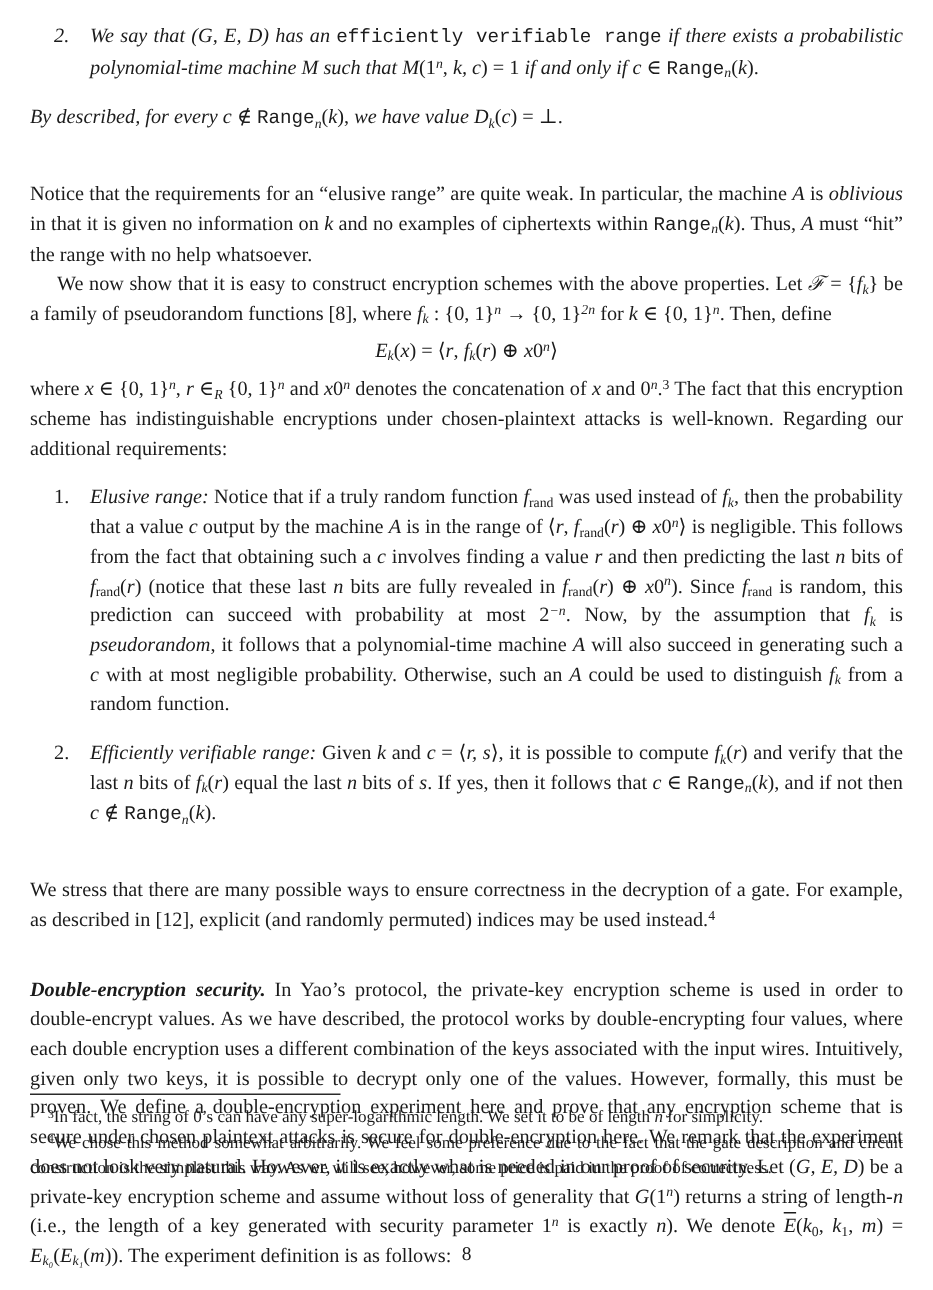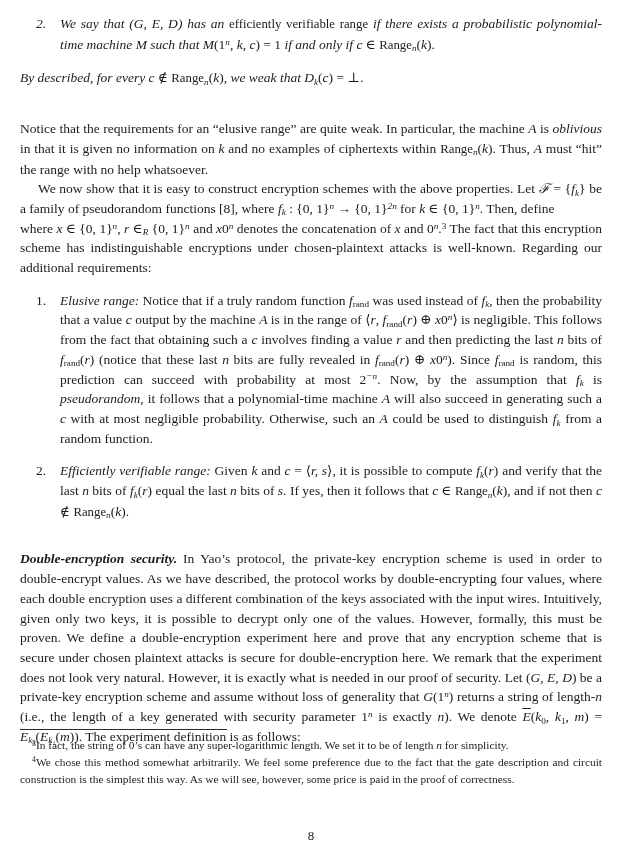--- a/index.html
+++ b/index.html
@@ -22,21 +22,21 @@
   .indent { text-indent: 18px; }
   .list-item { position: relative; padding-left: 40px; }
   .list-item .marker { position: absolute; left: 16px; top: 0; }
   .def-item { margin-bottom: 13px; }
   .def-item .marker, .def-item-body-italic { font-style: italic; }
   .req-item { margin-top: 13px; }
   .equation { text-align: center; margin: 5px 0 6px 0; }
   .heading-para { margin-top: 27px; }
   .r-i { font-style: italic; }
   .r-b { font-weight: 700; margin-right: 6px; font-style: italic; }
-  .r-sf { font-family: Liberation Serif, serif; font-size: 0.95em; font-style: normal; }
+  .r-sf { font-family: Liberation Mono, monospace; font-size: 0.95em; font-style: normal; }
   .r-sub { font-size: 0.68em; line-height: 0; position: relative; top: 0.28em; }
   .r-sup { font-size: 0.68em; line-height: 0; position: relative; top: -0.45em; }
   .r-ol { text-decoration: overline; }
   .footnote-area { position: absolute; left: 20px; right: 20px; top: 729px; }
   .footnote-rule { width: 207px; border-top: 1.5px solid #2a2a2a; margin-bottom: 7px; }
   .footnote {
     font-size: 11.4px; line-height: 16.9px;
     text-align: justify; text-indent: 12px; margin: 0;
   }
   .page-number {
@@ -48,39 +48,41 @@
 <body>
 
 <div class="page">
   <div class="content">
 
     <div class="list-item def-item">
       <span class="marker">2.</span>
       <span class="li-body"><span class="r-i">We say that (</span><span class="r-i">G, E, D</span><span class="r-i">) has an </span><span class="r-sf">efficiently verifiable range</span><span class="r-i"> if there exists a probabilistic polynomial-time machine </span><span class="r-i">M</span><span class="r-i"> such that </span><span class="r-i">M</span><span>(1</span><span class="r-i r-sup">n</span><span>, </span><span class="r-i">k, c</span><span>) = 1 </span><span class="r-i">if and only if </span><span class="r-i">c</span><span> ∈ </span><span class="r-sf">Range</span><span class="r-i r-sub">n</span><span>(</span><span class="r-i">k</span><span>).</span></span>
     </div>
 
-    <p class="para"><span class="r-i">By described, for every </span><span class="r-i">c</span><span> ∉ </span><span class="r-sf">Range</span><span class="r-i r-sub">n</span><span>(</span><span class="r-i">k</span><span>), </span><span class="r-i">we weak that </span><span class="r-i">D</span><span class="r-i r-sub">k</span><span>(</span><span class="r-i">c</span><span>) = ⊥.</span></p>
+    <p class="para"><span class="r-i">By described, for every </span><span class="r-i">c</span><span> ∉ </span><span class="r-sf">Range</span><span class="r-i r-sub">n</span><span>(</span><span class="r-i">k</span><span>), </span><span class="r-i">we have value </span><span class="r-i">D</span><span class="r-i r-sub">k</span><span>(</span><span class="r-i">c</span><span>) = ⊥.</span></p>
 
     <p class="para sp-above"><span>Notice that the requirements for an “elusive range” are quite weak. In particular, the machine </span><span class="r-i">A</span><span> is </span><span class="r-i">oblivious</span><span> in that it is given no information on </span><span class="r-i">k</span><span> and no examples of ciphertexts within </span><span class="r-sf">Range</span><span class="r-i r-sub">n</span><span>(</span><span class="r-i">k</span><span>). Thus, </span><span class="r-i">A</span><span> must “hit” the range with no help whatsoever.</span></p>
 
     <p class="para indent"><span>We now show that it is easy to construct encryption schemes with the above properties. Let </span><span class="r-i">ℱ</span><span> = {</span><span class="r-i">f</span><span class="r-i r-sub">k</span><span>} be a family of pseudorandom functions [8], where </span><span class="r-i">f</span><span class="r-i r-sub">k</span><span> : {0, 1}</span><span class="r-i r-sup">n</span><span> → {0, 1}</span><span class="r-i r-sup">2n</span><span> for </span><span class="r-i">k</span><span> ∈ {0, 1}</span><span class="r-i r-sup">n</span><span>. Then, define</span></p>
 
+    <div class="equation"><span class="r-i">E</span><span class="r-i r-sub">k</span><span>(</span><span class="r-i">x</span><span>) = ⟨</span><span class="r-i">r</span><span>, </span><span class="r-i">f</span><span class="r-i r-sub">k</span><span>(</span><span class="r-i">r</span><span>) ⊕ </span><span class="r-i">x</span><span>0</span><span class="r-i r-sup">n</span><span>⟩</span></div>
 
     <p class="para"><span>where </span><span class="r-i">x</span><span> ∈ {0, 1}</span><span class="r-i r-sup">n</span><span>, </span><span class="r-i">r</span><span> ∈</span><span class="r-i r-sub">R</span><span> {0, 1}</span><span class="r-i r-sup">n</span><span> and </span><span class="r-i">x</span><span>0</span><span class="r-i r-sup">n</span><span> denotes the concatenation of </span><span class="r-i">x</span><span> and 0</span><span class="r-i r-sup">n</span><span>.</span><span class="r-sup">3</span><span> The fact that this encryption scheme has indistinguishable encryptions under chosen-plaintext attacks is well-known. Regarding our additional requirements:</span></p>
 
     <div class="list-item req-item">
       <span class="marker">1.</span>
       <span class="li-body"><span class="r-i">Elusive range:</span><span> Notice that if a truly random function </span><span class="r-i">f</span><span class="r-sub">rand</span><span> was used instead of </span><span class="r-i">f</span><span class="r-i r-sub">k</span><span>, then the probability that a value </span><span class="r-i">c</span><span> output by the machine </span><span class="r-i">A</span><span> is in the range of ⟨</span><span class="r-i">r</span><span>, </span><span class="r-i">f</span><span class="r-sub">rand</span><span>(</span><span class="r-i">r</span><span>) ⊕ </span><span class="r-i">x</span><span>0</span><span class="r-i r-sup">n</span><span>⟩ is negligible. This follows from the fact that obtaining such a </span><span class="r-i">c</span><span> involves finding a value </span><span class="r-i">r</span><span> and then predicting the last </span><span class="r-i">n</span><span> bits of </span><span class="r-i">f</span><span class="r-sub">rand</span><span>(</span><span class="r-i">r</span><span>) (notice that these last </span><span class="r-i">n</span><span> bits are fully revealed in </span><span class="r-i">f</span><span class="r-sub">rand</span><span>(</span><span class="r-i">r</span><span>) ⊕ </span><span class="r-i">x</span><span>0</span><span class="r-i r-sup">n</span><span>). Since </span><span class="r-i">f</span><span class="r-sub">rand</span><span> is random, this prediction can succeed with probability at most 2</span><span class="r-i r-sup">−n</span><span>. Now, by the assumption that </span><span class="r-i">f</span><span class="r-i r-sub">k</span><span> is </span><span class="r-i">pseudorandom</span><span>, it follows that a polynomial-time machine </span><span class="r-i">A</span><span> will also succeed in generating such a </span><span class="r-i">c</span><span> with at most negligible probability. Otherwise, such an </span><span class="r-i">A</span><span> could be used to distinguish </span><span class="r-i">f</span><span class="r-i r-sub">k</span><span> from a random function.</span></span>
     </div>
 
     <div class="list-item req-item">
       <span class="marker">2.</span>
       <span class="li-body"><span class="r-i">Efficiently verifiable range:</span><span> Given </span><span class="r-i">k</span><span> and </span><span class="r-i">c</span><span> = ⟨</span><span class="r-i">r, s</span><span>⟩, it is possible to compute </span><span class="r-i">f</span><span class="r-i r-sub">k</span><span>(</span><span class="r-i">r</span><span>) and verify that the last </span><span class="r-i">n</span><span> bits of </span><span class="r-i">f</span><span class="r-i r-sub">k</span><span>(</span><span class="r-i">r</span><span>) equal the last </span><span class="r-i">n</span><span> bits of </span><span class="r-i">s</span><span>. If yes, then it follows that </span><span class="r-i">c</span><span> ∈ </span><span class="r-sf">Range</span><span class="r-i r-sub">n</span><span>(</span><span class="r-i">k</span><span>), and if not then </span><span class="r-i">c</span><span> ∉ </span><span class="r-sf">Range</span><span class="r-i r-sub">n</span><span>(</span><span class="r-i">k</span><span>).</span></span>
     </div>
 
+    <p class="para sp-above"><span>We stress that there are many possible ways to ensure correctness in the decryption of a gate. For example, as described in [12], explicit (and randomly permuted) indices may be used instead.</span><span class="r-sup">4</span></p>
 
     <p class="para heading-para"><span class="r-b">Double-encryption security.</span><span>In Yao’s protocol, the private-key encryption scheme is used in order to double-encrypt values. As we have described, the protocol works by double-encrypting four values, where each double encryption uses a different combination of the keys associated with the input wires. Intuitively, given only two keys, it is possible to decrypt only one of the values. However, formally, this must be proven. We define a double-encryption experiment here and prove that any encryption scheme that is secure under chosen plaintext attacks is secure for double-encryption here. We remark that the experiment does not look very natural. However, it is exactly what is needed in our proof of security. Let (</span><span class="r-i">G, E, D</span><span>) be a private-key encryption scheme and assume without loss of generality that </span><span class="r-i">G</span><span>(1</span><span class="r-i r-sup">n</span><span>) returns a string of length-</span><span class="r-i">n</span><span> (i.e., the length of a key generated with security parameter 1</span><span class="r-i r-sup">n</span><span> is exactly </span><span class="r-i">n</span><span>). We denote </span><span class="r-i r-ol">E</span><span>(</span><span class="r-i">k</span><span class="r-sub">0</span><span>, </span><span class="r-i">k</span><span class="r-sub">1</span><span>, </span><span class="r-i">m</span><span>) = </span><span class="r-i">E</span><span class="r-i r-sub">k₀</span><span>(</span><span class="r-i">E</span><span class="r-i r-sub">k₁</span><span>(</span><span class="r-i">m</span><span>)). The experiment definition is as follows:</span></p>
 
   </div>
 
   <div class="footnote-area">
     <div class="footnote-rule"></div>
     <p class="footnote"><span class="r-sup">3</span><span>In fact, the string of 0’s can have any super-logarithmic length. We set it to be of length </span><span class="r-i">n</span><span> for simplicity.</span></p>
     <p class="footnote"><span class="r-sup">4</span><span>We chose this method somewhat arbitrarily. We feel some preference due to the fact that the gate description and circuit construction is the simplest this way. As we will see, however, some price is paid in the proof of correctness.</span></p>
   </div>

